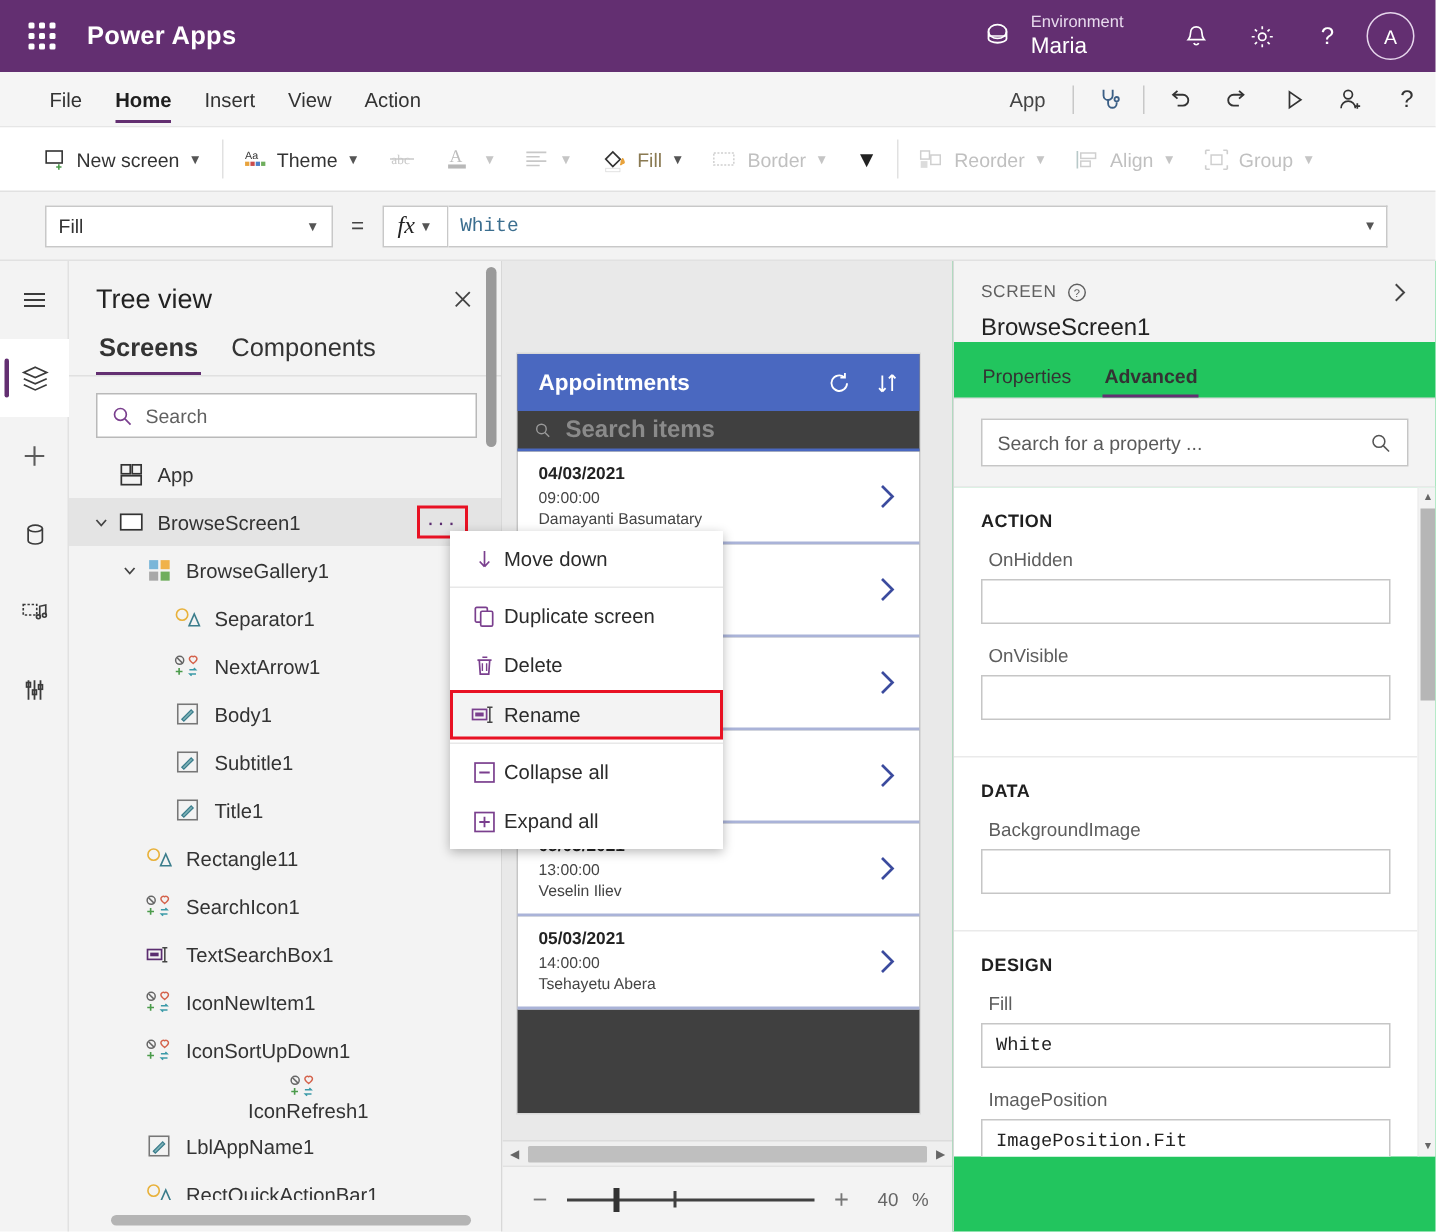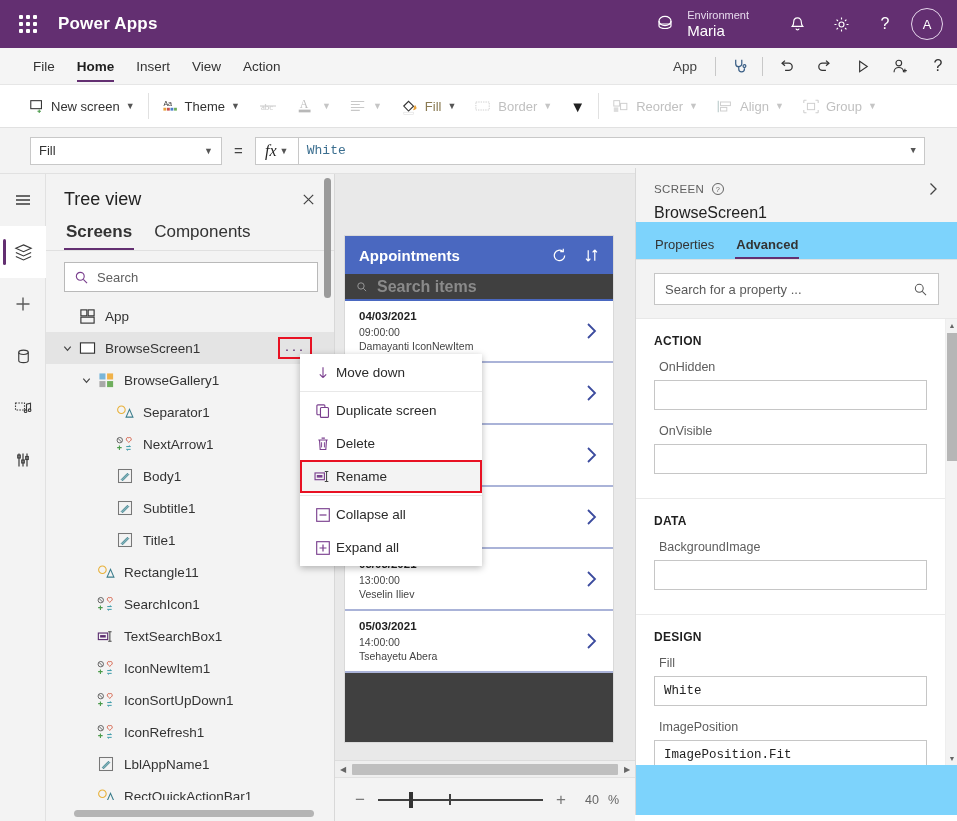--- a/index.html
+++ b/index.html
@@ -211,22 +211,22 @@
   .zb-btn { font-size:17px; color:#777; cursor:pointer; width:18px; text-align:center; }
   .zb-track { position:relative; width:165px; height:16px; display:flex; align-items:center; }
   .zb-line { position:absolute; left:0; right:0; height:2px; background:#404040; }
   .zb-tick { position:absolute; left:71px; width:2px; height:11px; background:#404040; }
   .zb-thumb { position:absolute; left:31px; width:4px; height:16px; background:#333; }
   .zb-val { font-size:12.5px; color:#666; width:20px; text-align:right; }
   .zb-pct { font-size:12.5px; color:#666; }
 
   
   .props {
-    position:absolute; left:635px; top:168px; width:322px; height:647px;
-    background:#7dd3fc; border-left:1px solid #d8d8d8; overflow:hidden;
+    position:absolute; left:635px; top:174px; width:322px; height:647px;
+    background:#22c55e; border-left:1px solid #d8d8d8; overflow:hidden;
   }
   .pp-head { padding:13px 16px 0 18px; background:#f3f3f3; }
   .pp-kicker { display:flex; align-items:center; gap:7px; font-size:11.5px; color:#5f5f5f; letter-spacing:.4px; }
   .pp-collapse { margin-left:auto; cursor:pointer; color:#444; font-size:15px; }
   .pp-name { font-size:16px; color:#222; margin-top:7px; }
   .pp-tabs { display:flex; gap:20px; padding:0 18px; margin-top:11px; border-bottom:1px solid #e0e0e0; }
   .pp-tab { font-size:13px; color:#333; padding:4px 1px 7px; cursor:pointer; position:relative; }
   .pp-tab.active { font-weight:bold; }
   .pp-tab.active:after { content:""; position:absolute; left:0; right:0; bottom:0; height:2px; background:#632f71; }
   .pp-searchwrap { padding:13px 18px 13px 18px; background:#f3f3f3; border-bottom:1px solid #e8e8e8; }
@@ -688,21 +688,21 @@
           <svg width="18" height="17" viewBox="0 0 20 18">
             <circle cx="4.2" cy="4.2" r="3" fill="none" stroke="#666" stroke-width="1.1"></circle>
             <path d="M2.1 2.1l4.2 4.2" stroke="#666" stroke-width="1.1"></path>
             <path d="M14.2 1.6c1.1-1 2.8.1 2.8 1.5 0 1.4-2.8 3.5-2.8 3.5S11.4 4.5 11.4 3.1c0-1.4 1.7-2.5 2.8-1.5z" fill="none" stroke="#d4614a" stroke-width="1.1"></path>
             <path d="M3.8 10v5M1.3 12.5h5" stroke="#4b9b4b" stroke-width="1.2"></path>
             <path d="M11.4 11.3h4.6l-1.3-1.3M16.3 14.4h-4.6l1.3 1.3" fill="none" stroke="#3b9aa8" stroke-width="1.1"></path>
           </svg>
         </div>
         <div>IconSortUpDown1</div>
       </div>
-      <div class="tv-row" style="padding-left: 31px;">
+      <div class="tv-row" style="padding-left: 31px; flex-direction: column;">
         <div class="tw"></div>
         <div class="tv-ico">
           <svg width="18" height="17" viewBox="0 0 20 18">
             <circle cx="4.2" cy="4.2" r="3" fill="none" stroke="#666" stroke-width="1.1"></circle>
             <path d="M2.1 2.1l4.2 4.2" stroke="#666" stroke-width="1.1"></path>
             <path d="M14.2 1.6c1.1-1 2.8.1 2.8 1.5 0 1.4-2.8 3.5-2.8 3.5S11.4 4.5 11.4 3.1c0-1.4 1.7-2.5 2.8-1.5z" fill="none" stroke="#d4614a" stroke-width="1.1"></path>
             <path d="M3.8 10v5M1.3 12.5h5" stroke="#4b9b4b" stroke-width="1.2"></path>
             <path d="M11.4 11.3h4.6l-1.3-1.3M16.3 14.4h-4.6l1.3 1.3" fill="none" stroke="#3b9aa8" stroke-width="1.1"></path>
           </svg>
         </div>
@@ -818,21 +818,21 @@
             <path d="M8.5 8.5l3.3 3.3" stroke="#9a9a9a" stroke-width="1.1"></path>
           </svg>
       </span>
       <span>Search items</span>
     </div>
     <div id="appt-list">
         <div class="appt">
           <div class="appt-txt">
             <div class="appt-date">04/03/2021</div>
             <div class="appt-time">09:00:00</div>
-            <div class="appt-name">Damayanti IconNewItem</div>
+            <div class="appt-name">Damayanti Basumatary</div>
           </div>
           <div class="appt-chev">
             <svg width="15" height="22" viewBox="0 0 15 22">
               <path d="M4 4l7 7-7 7" fill="none" stroke="#3b4b9e" stroke-width="1.8"></path>
             </svg>
           </div>
         </div>
         <div class="appt">
           <div class="appt-txt">
             <div class="appt-date"></div>

